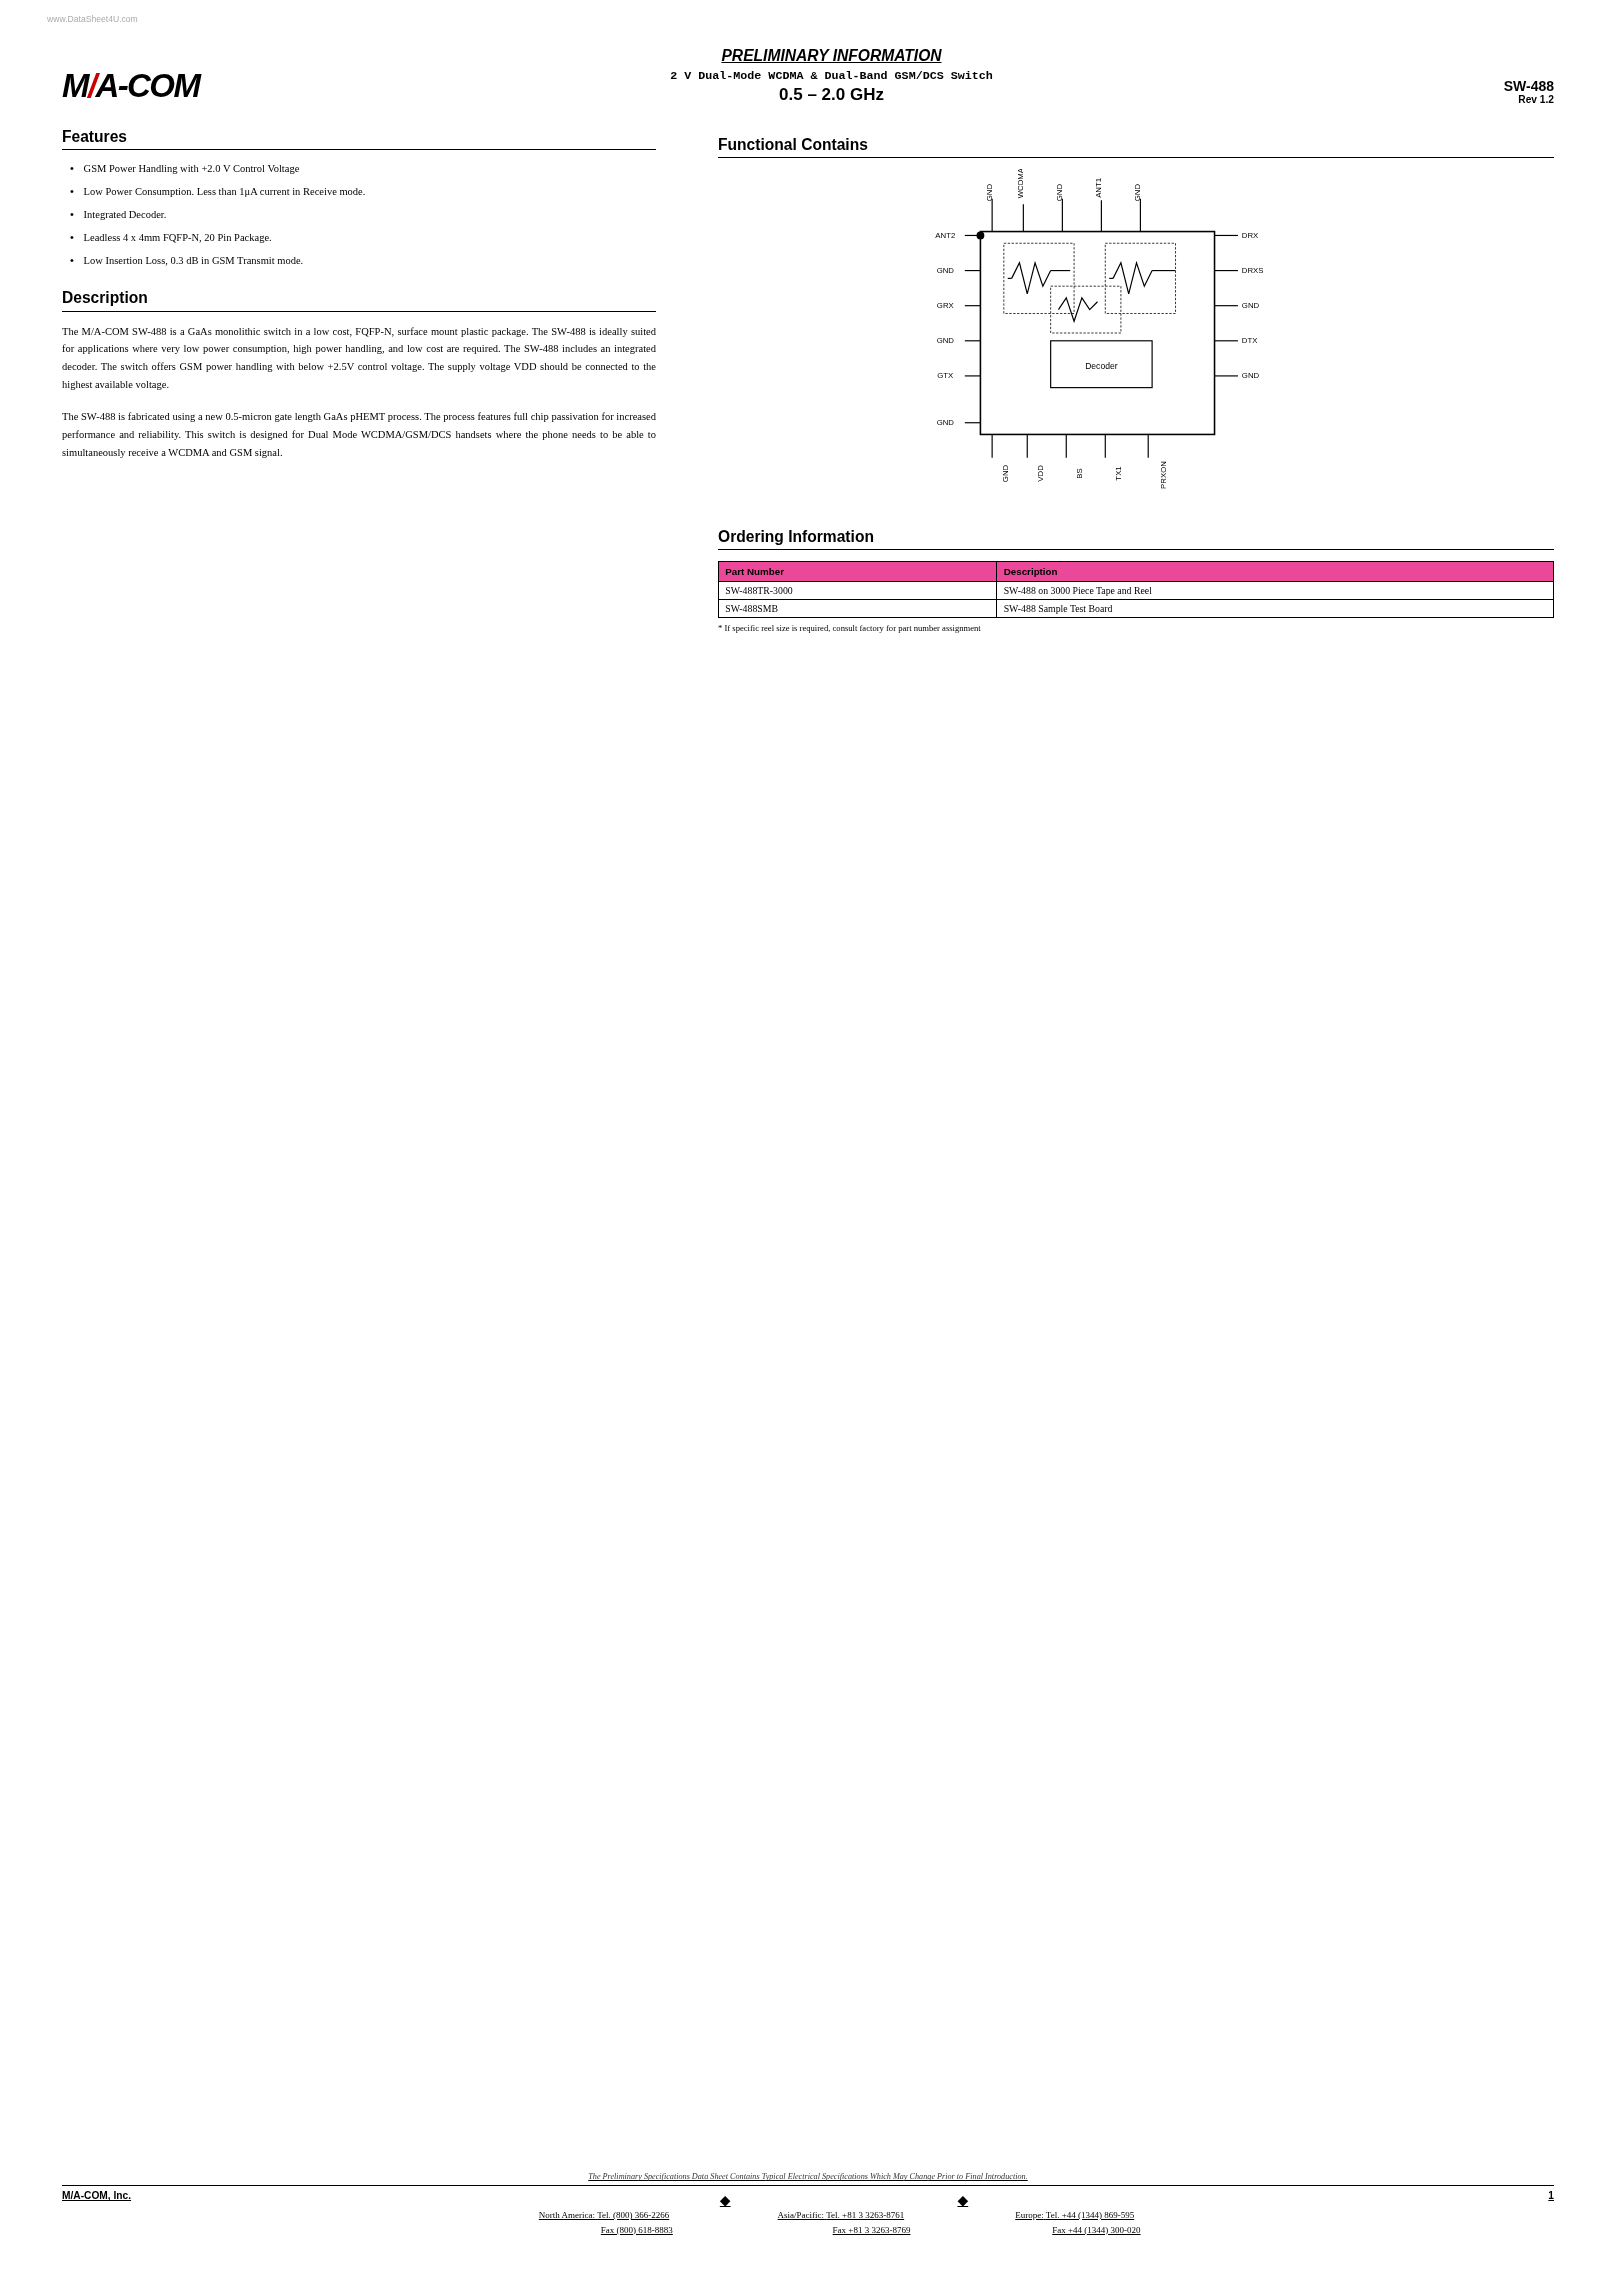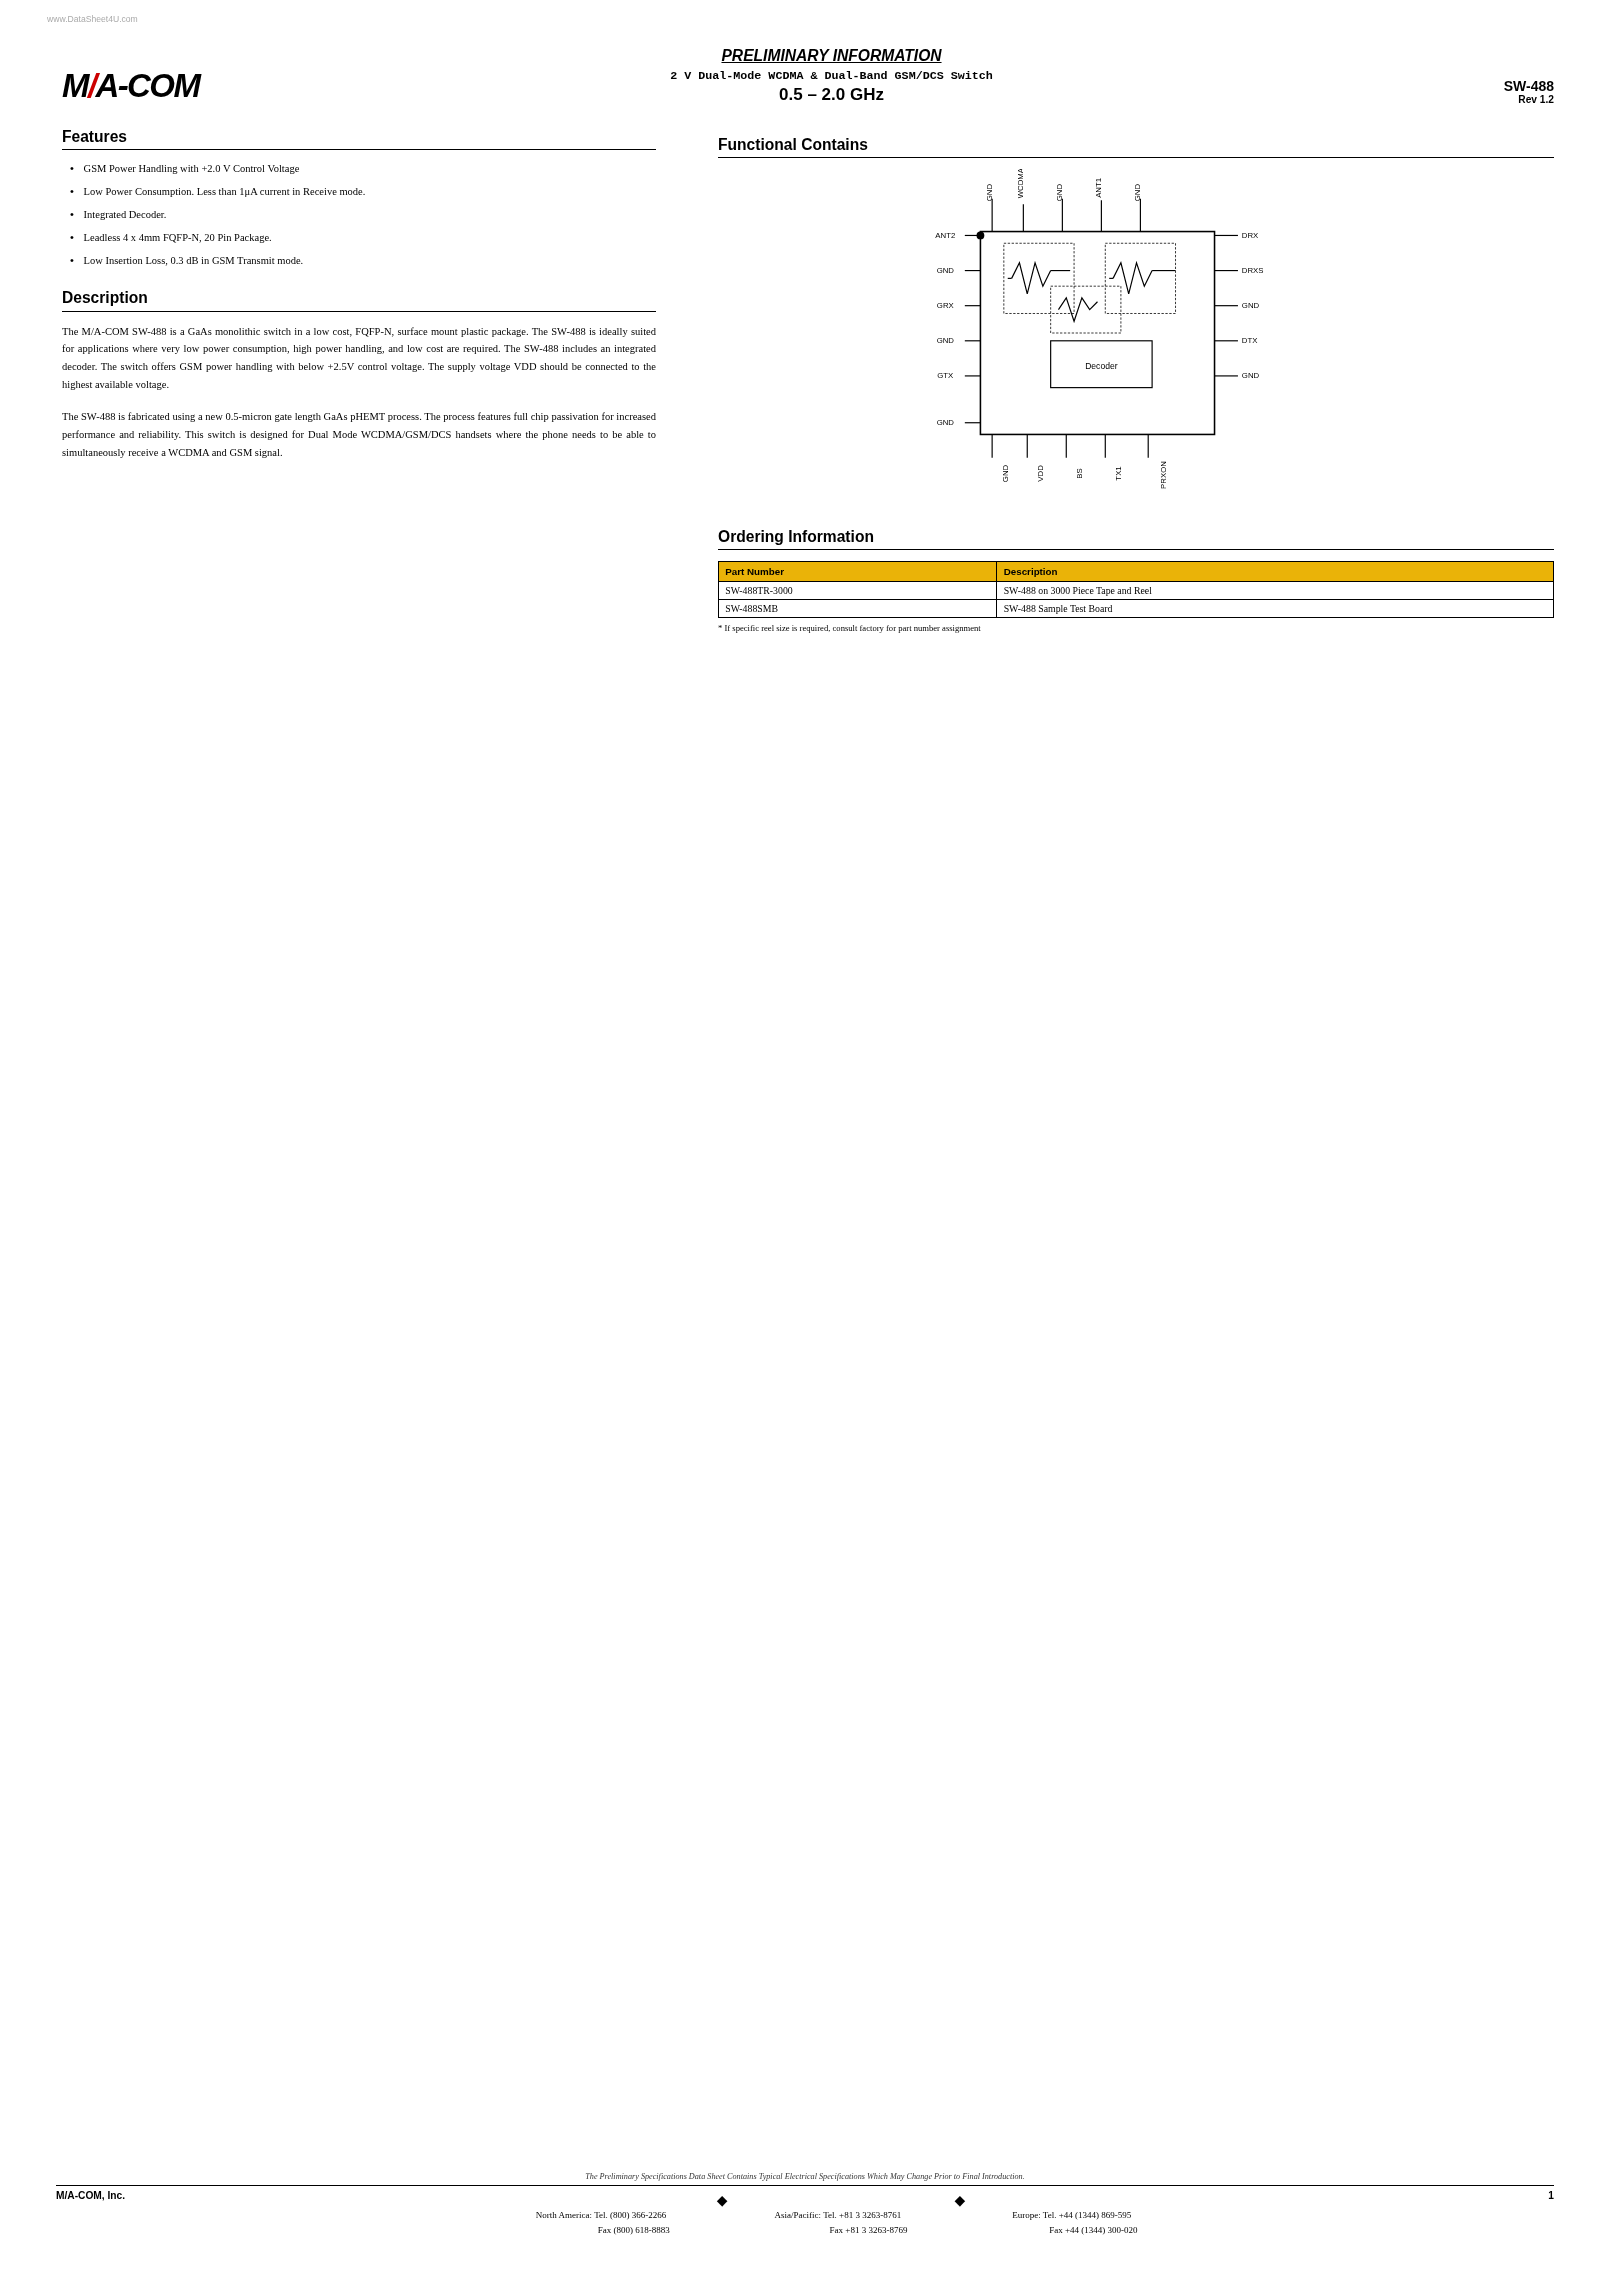--- a/index.html
+++ b/index.html
@@ -131,40 +131,41 @@
       margin: 0 auto;
     }
     
     .ordering-table {
       width: 100%;
       border-collapse: collapse;
       font-size: 9.8px;
     }
     .ordering-table th {
       border: 0.8px solid #000;
-      background: #eab308;
+      background: #ec4899;
       padding: 3.9px 6.2px;
       font-weight: bold;
       text-align: left;
       font-family: Arial, sans-serif;
     }
     .ordering-table td {
       border: 0.8px solid #000;
       padding: 3.1px 6.2px;
     }
     .ordering-note {
       font-size: 8.6px;
       margin-top: 3.9px;
       line-height: 1.4;
     }
     .footer-section {
       position: absolute;
       bottom: 47px;
-      left: 56px;
+      left: 62px;
       right: 62px;
+      text-decoration: underline;
     }
     .footer-line-text {
       text-align: center;
       font-size: 8.2px;
       color: #333;
       margin-bottom: 3.1px;
       font-style: italic;
     }
     .footer-divider {
       border: none;

